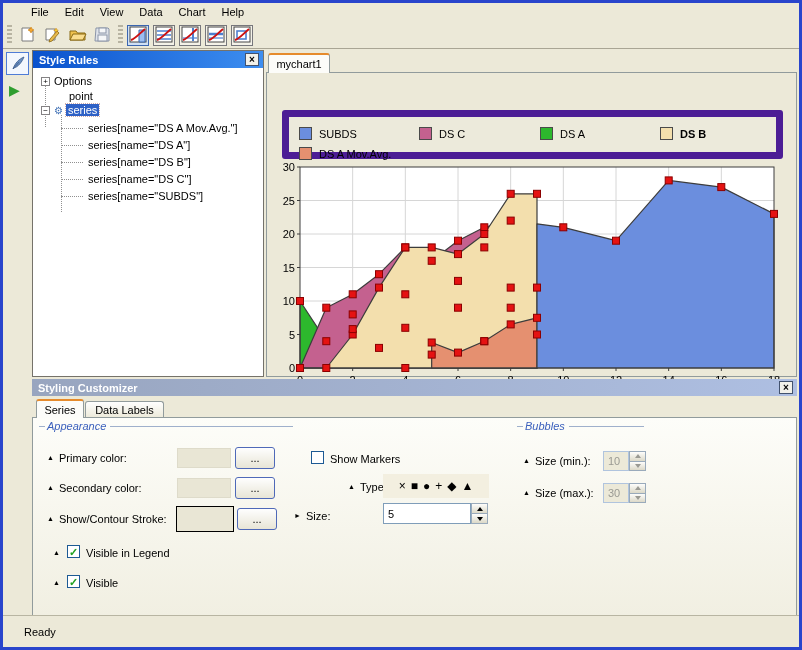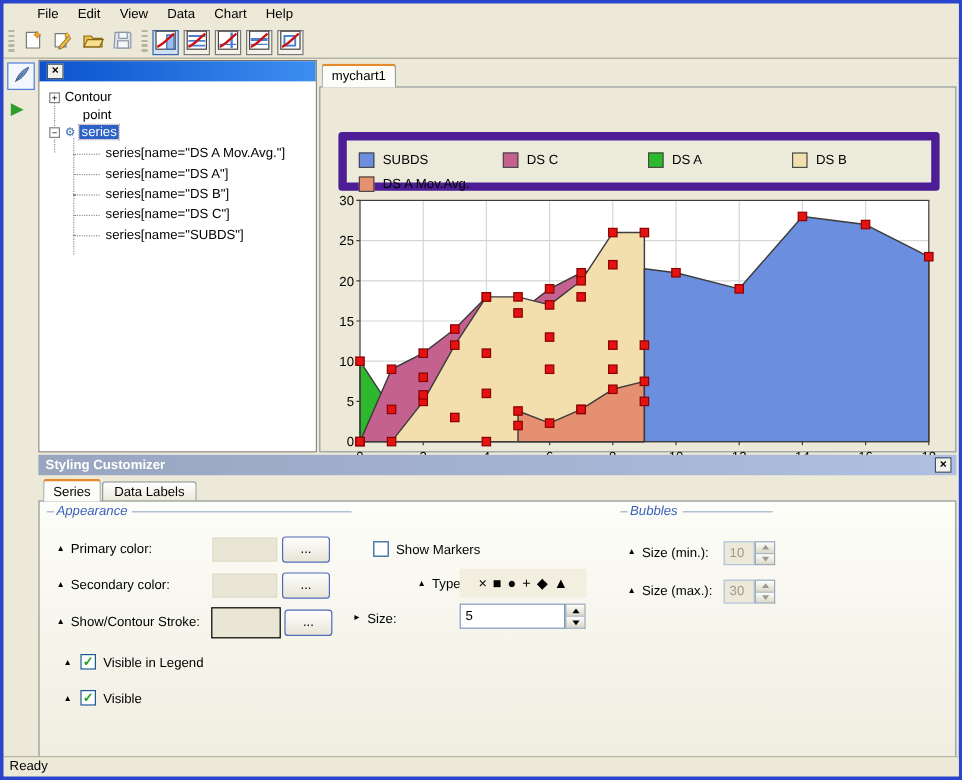--- a/index.html
+++ b/index.html
@@ -67,21 +67,21 @@
   .spin-field { position:absolute; height:21px; border:1px solid #7f9db9; background:#fff; font-family:"Liberation Sans",sans-serif; font-size:11px; padding:0 2px 0 4px; }
   .spin-field:disabled { background:#ece9d8; color:#9a9a93; border-color:#b0c4de; }
   .spinner { position:absolute; width:17px; display:flex; flex-direction:column; }
   .spin-b { flex:1; background:linear-gradient(#fdfdfb,#dcd9c8); border:1px solid #9ab; display:flex; align-items:center; justify-content:center; }
   .spin-b + .spin-b { border-top:none; }
   .tri-up { width:0; height:0; border-left:3px solid transparent; border-right:3px solid transparent; border-bottom:4px solid #000; }
   .tri-dn { width:0; height:0; border-left:3px solid transparent; border-right:3px solid transparent; border-top:4px solid #000; }
   .spinner.disabled .tri-up { border-bottom-color:#9a9a93; }
   .spinner.disabled .tri-dn { border-top-color:#9a9a93; }
   
-  .statusbar { position:absolute; left:0; right:0; bottom:0; height:17px; border-top:1px solid #b8b5a2; background:#ece9d8; display:flex; align-items:center; padding-left:5px; }
+  .statusbar { position:absolute; left:0; right:0; bottom:0; height:32px; border-top:1px solid #b8b5a2; background:#ece9d8; display:flex; align-items:center; padding-left:21px; }
   svg text { font-family:"Liberation Sans", sans-serif; }
 </style>
 </head>
 <body>
 
 <div class="window">
 
   <div class="menubar">
     <div class="menu-item">File</div>
     <div class="menu-item">Edit</div>
@@ -189,28 +189,29 @@
           </svg>
       </span>
     </div>
     <div class="play-btn">
       <span>▶</span>
     </div>
   </div>
 
   <div class="stylerules">
     <div class="panel-title-sr">
+      <span class="title-label">Style Rules</span>
       <span class="xbtn">×</span>
     </div>
     <div class="tree">
       <div class="conn-v" style="left:12px; top:17px; height:42px;"></div>
       <div class="conn-v" style="left:28px; top:47px; height:97px;"></div>
       <div class="trow" style="left:8px; top:6px;">
         <span class="expander">+</span>
-        <span>Contour</span>
+        <span>Options</span>
       </div>
       <div class="trow" style="left:36px; top:21px;">
         <span>point</span>
       </div>
       <div class="trow" style="left:8px; top:35px;">
         <span class="expander">−</span>
         <span class="gear">⚙</span>
         <span class="sel-label">series</span>
       </div>
       <div class="conn-h" style="left:28px; top:60px; width:22px;"></div>
@@ -247,21 +248,21 @@
           <span>SUBDS</span>
         </div>
         <div class="legend-item" style="left:130px; top:10px;">
           <span class="legend-swatch" style="background-color: rgb(196, 97, 143);"></span>
           <span>DS C</span>
         </div>
         <div class="legend-item" style="left:251px; top:10px;">
           <span class="legend-swatch" style="background-color: rgb(45, 184, 45);"></span>
           <span>DS A</span>
         </div>
-        <div class="legend-item" style="left:371px; top:10px;">
+        <div class="legend-item" style="left:371px; top:10px;font-weight:bold;">
           <span class="legend-swatch" style="background-color: rgb(243, 223, 173);"></span>
           <span>DS B</span>
         </div>
         <div class="legend-item" style="left:10px; top:30px;">
           <span class="legend-swatch" style="background-color: rgb(229, 144, 112);"></span>
           <span>DS A Mov.Avg.</span>
         </div>
       </div>
       <div class="chart-holder">
         <svg id="chart-svg" width="508" height="230">

